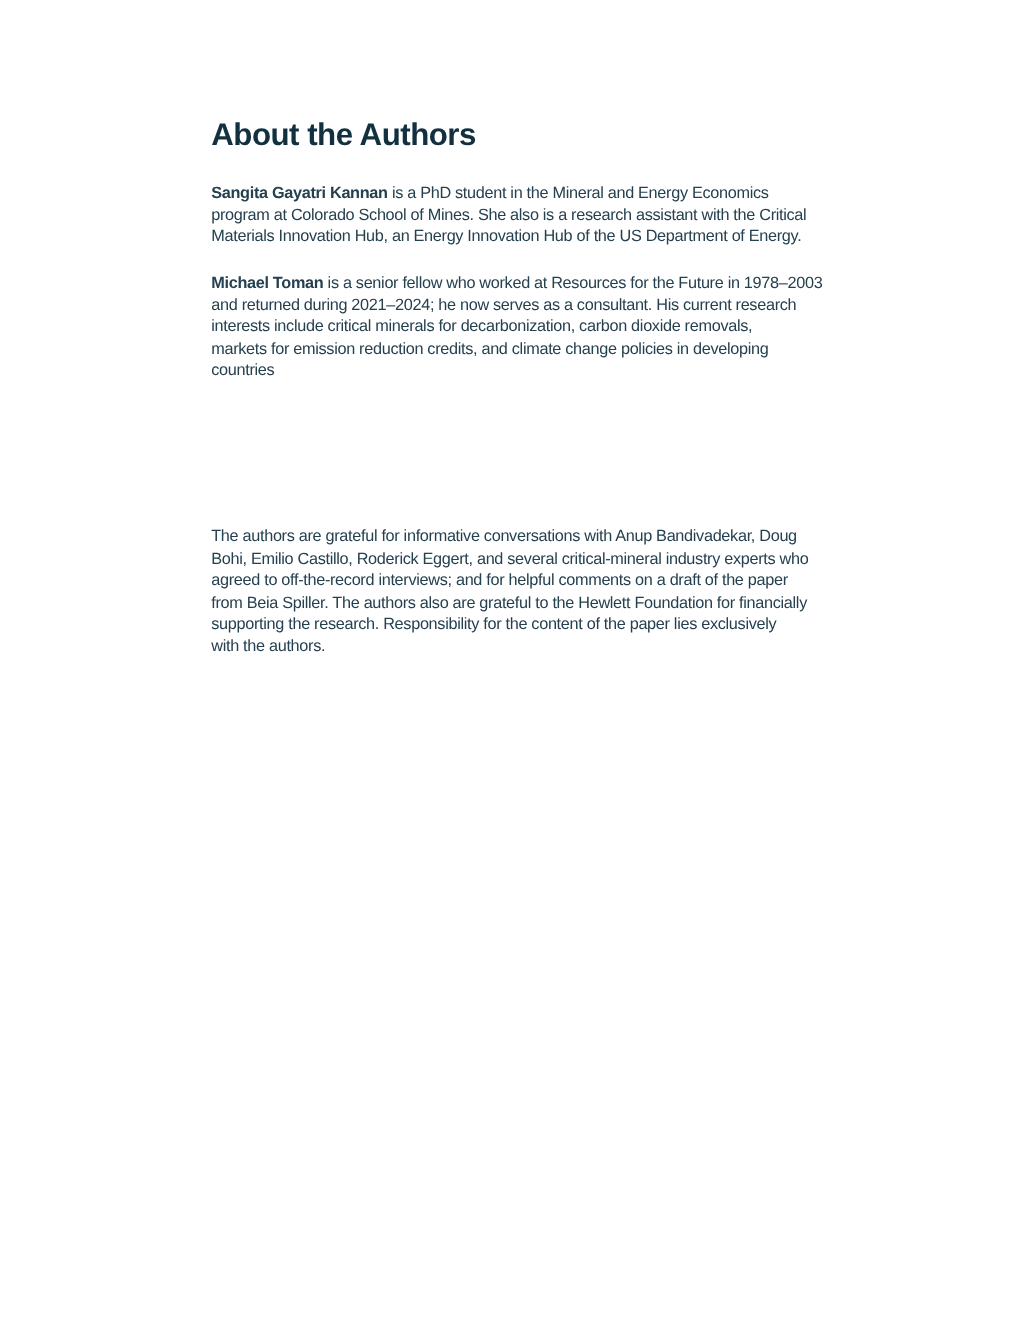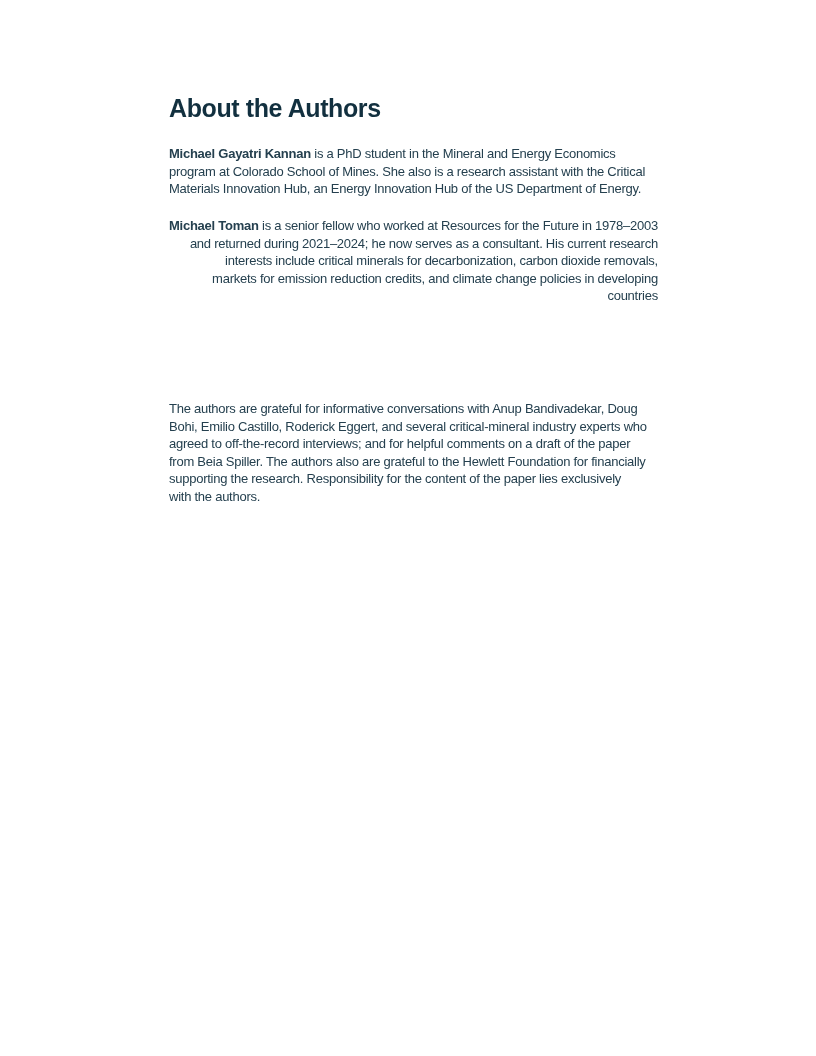--- a/index.html
+++ b/index.html
@@ -35,22 +35,22 @@
     line-height: 17.6px;
     letter-spacing: -0.25px;
     color: var(--body, #25404f);
     white-space: pre-line;
   }
   .body-par strong {
     font-weight: 700;
     color: var(--body, #25404f);
   }
   .par-1 { top: 145px; }
-  .par-2 { top: 217px; text-align: right; }
-  .par-3 { top: 400px; }
+  .par-2 { top: 217px; }
+  .par-3 { top: 420px; }
   .footer-left {
     position: absolute;
     left: 65px;
     top: 988px;
     font-size: 17px;
     line-height: 14px;
     letter-spacing: -0.1px;
     color: var(--footer, #3f5562);
   }
   .footer-right {
@@ -62,21 +62,21 @@
     color: var(--footer, #3f5562);
   }
 </style>
 </head>
 <body>
 
 <div class="page">
 
   <h1 class="heading heading-about">About the Authors</h1>
 
-  <p class="body-par par-1"><strong>Michael Gayatri Kannan</strong><span> is a PhD student in the Mineral and Energy Economics
+  <p class="body-par par-1"><strong>Sangita Gayatri Kannan</strong><span> is a PhD student in the Mineral and Energy Economics
 program at Colorado School of Mines. She also is a research assistant with the Critical
 Materials Innovation Hub, an Energy Innovation Hub of the US Department of Energy.</span></p>
 
   <p class="body-par par-2"><strong>Michael Toman</strong><span> is a senior fellow who worked at Resources for the Future in 1978–2003
 and returned during 2021–2024; he now serves as a consultant. His current research
 interests include critical minerals for decarbonization, carbon dioxide removals,
 markets for emission reduction credits, and climate change policies in developing
 countries</span></p>
 
 

